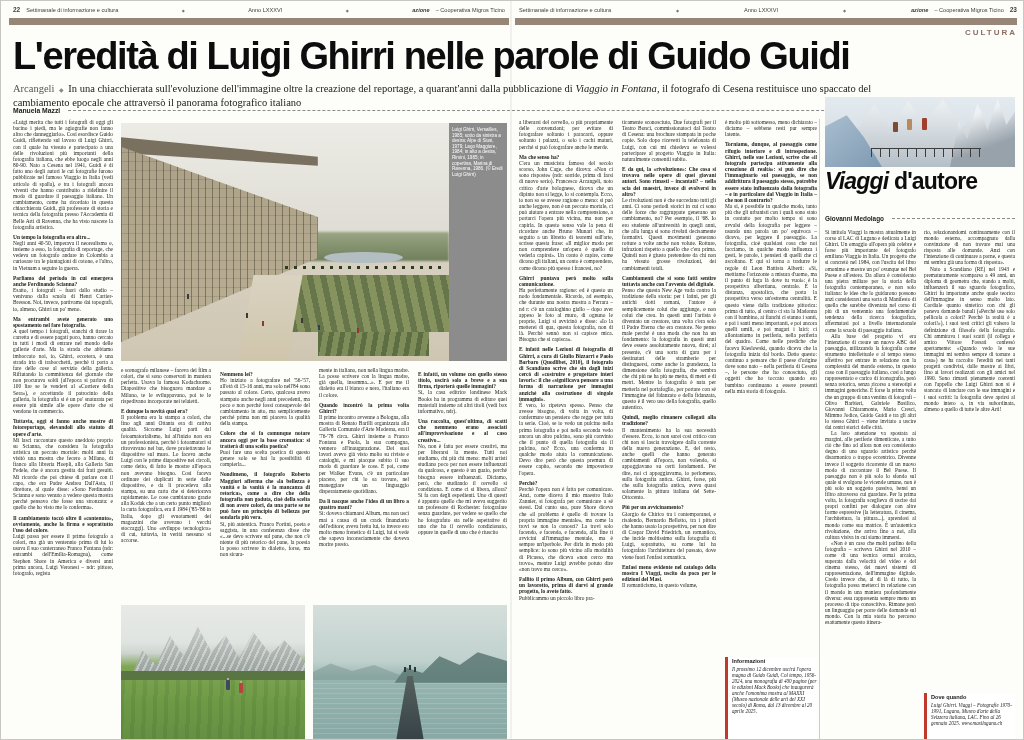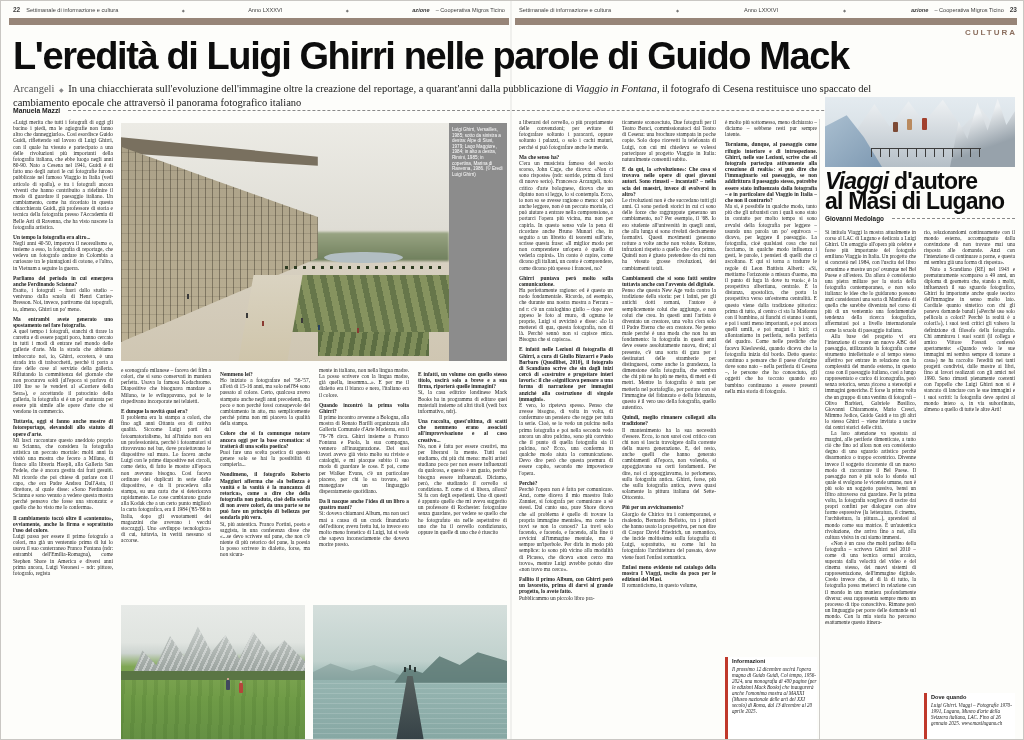--- a/index.html
+++ b/index.html
@@ -151,21 +151,21 @@
     <span class="dia">◆</span>
     <span class="grow"></span>
     <span class="brand">azione</span>
     <span>– Cooperativa Migros Ticino</span>
     <span class="pn">23</span>
   </div>
   <div class="bar" style="left:8px; width:500px;"></div>
   <div class="bar" style="left:514px; width:502px;"></div>
   <div class="cultura">CULTURA</div>
 
-  <h1 class="headline">L'eredità di Luigi Ghirri nelle parole di Guido Mack</h1>
+  <h1 class="headline">L'eredità di Luigi Ghirri nelle parole di Guido Guidi</h1>
   <p class="standfirst">
     <span class="lbl">Arcangeli</span>
     <span class="dia">◆</span>
     <span>In una chiacchierata sull'evoluzione dell'immagine oltre la creazione del reportage, a quarant'anni dalla pubblicazione di </span><span class="it">Viaggio in Fontana</span><span>, il fotografo di Cesena restituisce uno spaccato del cambiamento epocale che attraversò il panorama fotografico italiano</span>
   </p>
   <div class="bylinerow">
     <span class="name">Manuela Mazzi</span>
     <span class="rule"></span>
   </div>
 
@@ -294,21 +294,20 @@
     <div class="a-back"></div>
     <div class="a-rock"></div>
     <div class="a-ice"></div>
     <div class="a-rail"></div>
     <span class="a-fig" style="left:36%;top:36%;width:5px;height:10px;background:#7d4a35;"></span>
     <span class="a-fig" style="left:43%;top:32%;width:5px;height:11px;background:#b98a5f;"></span>
     <span class="a-fig" style="left:51%;top:30%;width:5px;height:12px;background:#a2402e;"></span>
   </div>
   <div class="sb-title">
     <span class="it">Viaggi</span><span> d'autore</span><br>
-    <span>al Masi di Lugano</span>
   </div>
   <div class="sb-bylinerow">
     <span class="name">Giovanni Medolago</span>
     <span class="rule"></span>
   </div>
   <div class="col sbcol" style="left:824px; top:228px; width:91px; height:510px;">
       <p class="sp">Si intitola Viaggi la mostra attualmente in corso al LAC di Lugano e dedicata a Luigi Ghirri. Un omaggio all'opera più celebre e forse più importante del fotografo emiliano Viaggio in Italia. Un progetto che si concretò nel 1984, con l'uscita del libro omonimo e mostre un po' ovunque nel Bel Paese e all'estero. Da allora è considerato una pietra miliare per la storia della fotografia contemporanea, e non solo italiana: le idee che lo guidarono possono anzi considerarsi una sorta di Manifesto di quella che sarebbe diventata nel corso di più di un ventennio una fondamentale tendenza della ricerca fotografica, affermatasi poi a livello internazionale come la scuola di paesaggio italiana.</p>
       <p class="sp">Alla base del progetto vi era l'intenzione di creare un nuovo ABC del paesaggio, utilizzando la fotografia come strumento intellettuale e al tempo stesso affettivo per entrare in relazione con la complessità del mondo esterno, in questo caso con il paesaggio italiano, così a lungo rappresentato e carico di iconografia, però senza retorica, senza ricorso a stereotipi e immagini generiche. È forse la prima volta che un gruppo di una ventina di fotografi – Olivo Barbieri, Gabriele Basilico, Giovanni Chiaramonte, Mario Cresci, Mimmo Jodice, Guido Guidi e tra gli altri lo stesso Ghirri – viene invitato a uscire dai centri storici delle città.</p>
       <p class="sp">La loro attenzione va spostata ai margini, alle periferie dimenticate, a tutto ciò che fino ad allora non era considerato degno di uno sguardo artistico perché disarmonico o troppo eccentrico. Divenne invece il soggetto ricorrente di un nuovo modo di raccontare il Bel Paese. Il paesaggio non è più solo lo sfondo sul quale si svolgono le vicende umane, non è più solo un soggetto passivo, bensì un filtro attraverso cui guardare. Per la prima volta, la fotografia sceglieva di uscire dai propri confini per dialogare con altre forme espressive (la letteratura, il cinema, l'architettura, la pittura...), aprendosi al mondo come sua matrice. È un'autentica rivoluzione, che arriva fino a noi, alla cultura visiva in cui siamo immersi.</p>
       <p class="sp">«Non è un caso che molti parlino della fotografia – scriveva Ghirri nel 2010 – come di una tecnica ormai arcaica, superata dalla velocità del video e del cinema stesso, dei nuovi sistemi di rappresentazione, dell'immagine digitale. Credo invece che, al di là di tutto, la fotografia possa metterci in relazione con il mondo in una maniera profondamente diversa: essa rappresenta sempre meno un processo di tipo conoscitivo. Rimane però un linguaggio per porre delle domande sul mondo. Con la mia storia ho percorso esattamente questo itinera-</p>

